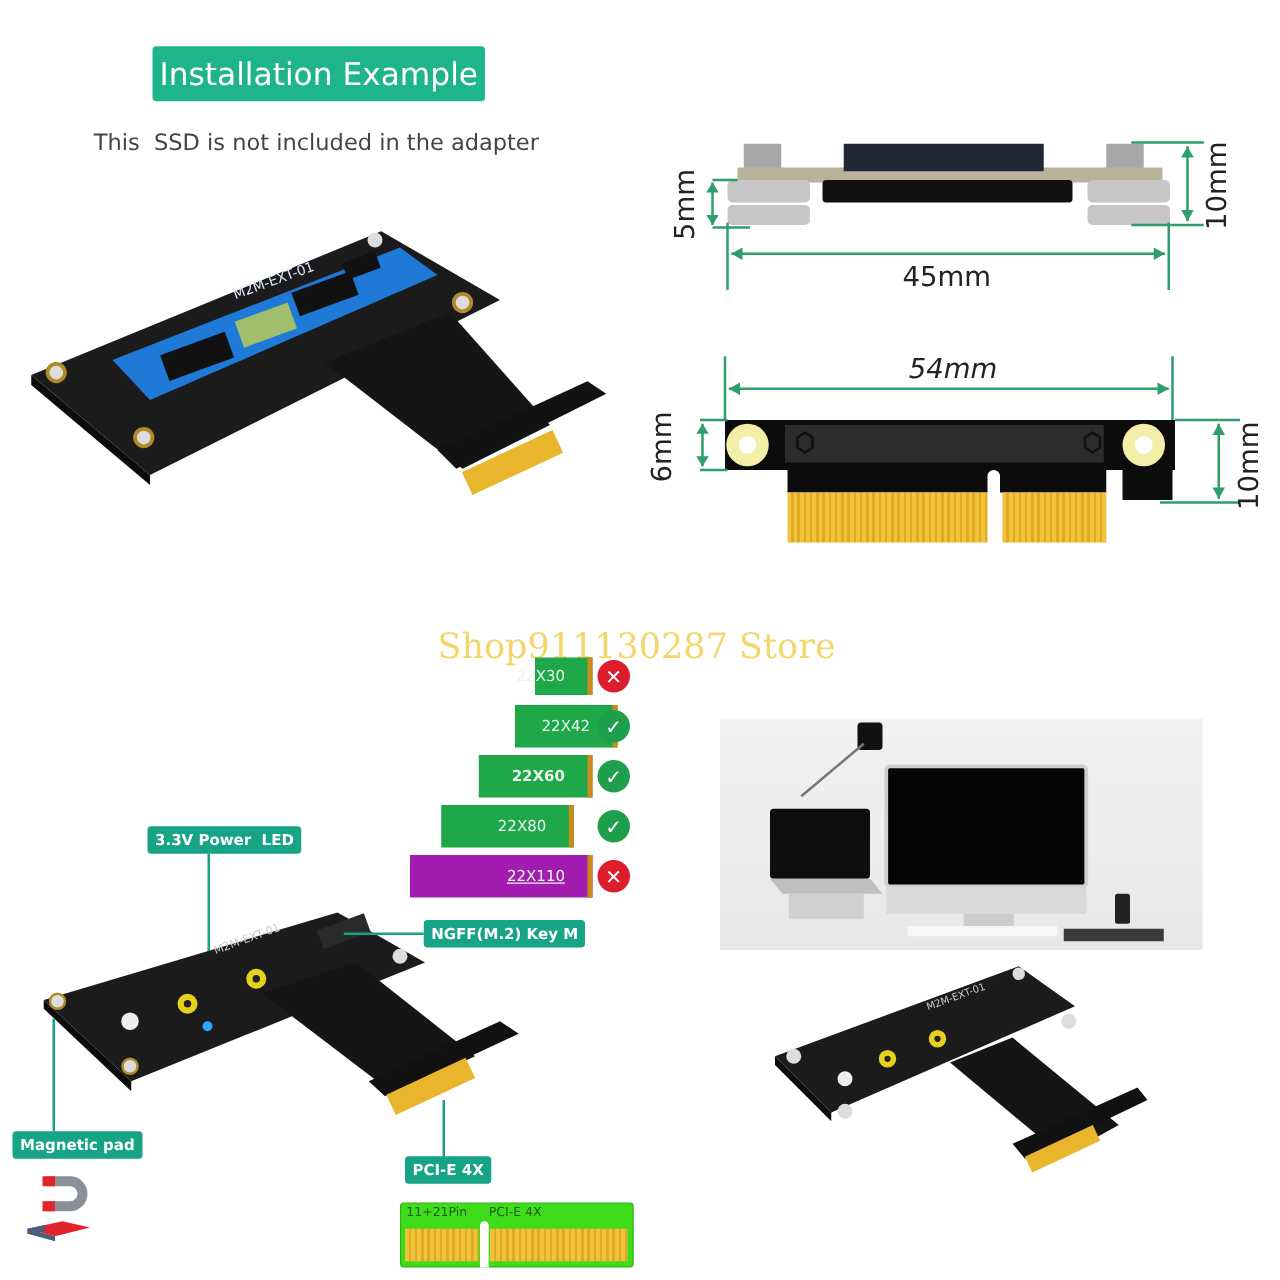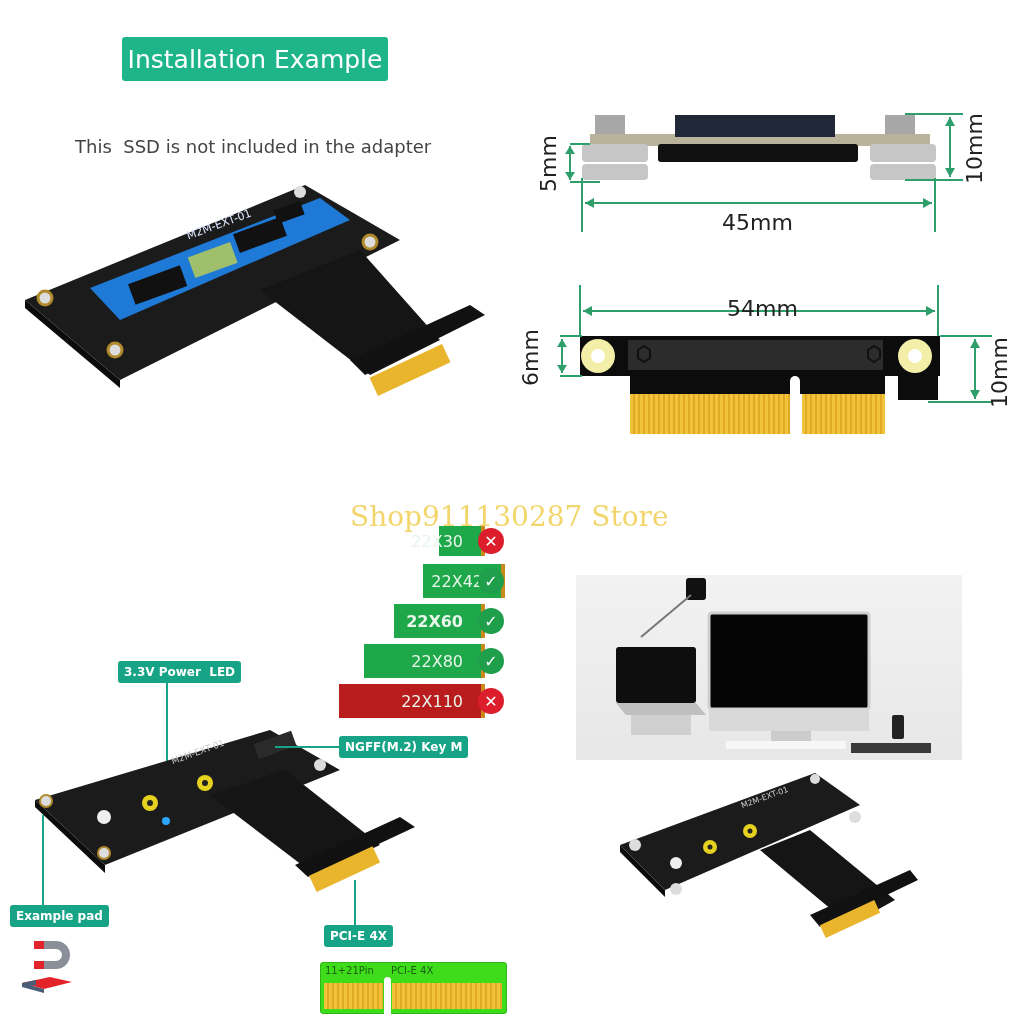--- a/index.html
+++ b/index.html
@@ -2,35 +2,35 @@
 <html><head>
 <meta charset="utf-8">
 <style>
   html,body{margin:0;padding:0;background:#ffffff;}
   body{width:1024px;height:1024px;position:relative;overflow:hidden;font-family:"DejaVu Sans","Liberation Sans",sans-serif;}
   .abs{position:absolute;}
   .teal-badge{background:#1fb58a;color:#fff;border-radius:3px;display:flex;align-items:center;justify-content:center;white-space:nowrap;text-align:center;}
   .callout{background:#17a386;color:#fff;border-radius:3px;font-size:12px;font-weight:bold;display:flex;align-items:center;justify-content:center;white-space:nowrap;padding:0 6px;}
   .dim{color:#222;font-size:22px;}
   .gold{background:repeating-linear-gradient(90deg,#f0c33a 0 3px,#e2a922 3px 5px);}
-  .ssd-bar{height:34px;color:#e8f5ea;font-size:16px;display:flex;align-items:center;justify-content:flex-end;padding-right:18px;box-sizing:border-box;border-right:4px solid #c98a1c;margin-left:11px;}
+  .ssd-bar{height:34px;color:#e8f5ea;font-size:12px;display:flex;align-items:center;justify-content:flex-end;padding-right:18px;box-sizing:border-box;border-right:4px solid #c98a1c;}
   .ok{background:#1fa84a;}
-  .bad{background:#b91c1c;}
+  .bad{background:#a21caf;text-decoration:underline;}
   .status{width:26px;height:26px;border-radius:50%;color:#fff;font-weight:bold;font-size:16px;display:flex;align-items:center;justify-content:center;}
   .status.yes{background:#1f9e4c;}
   .status.no{background:#dc1e2c;}
   .watermark{font-family:"DejaVu Serif","Liberation Serif",serif;color:#f1cf52;font-size:28px;opacity:.85;}
 </style>
 </head>
 <body>
 
 <div class="abs teal-badge" style="left:122px;top:37px;width:266px;height:44px;font-size:25px;">
   <span>Installation Example</span>
 </div>
-<div class="abs" style="left:75px;top:104px;font-size:18px;color:#444;white-space:pre;margin-top:32px;">This  SSD is not included in the adapter</div>
+<div class="abs" style="left:75px;top:104px;font-size:18px;color:#444;white-space:pre;">This  SSD is not included in the adapter</div>
 
 <div class="abs" style="left:20px;top:180px;width:480px;height:240px;">
   <svg width="480" height="240" viewBox="0 0 480 240">
     <polygon points="5,120 285,5 380,60 100,200" fill="#1b1b1b"></polygon>
     <polygon points="5,120 100,200 100,208 5,128" fill="#0c0c0c"></polygon>
     <polygon points="70,108 300,18 330,40 100,140" fill="#1e7ad6"></polygon>
     <rect x="170" y="70" width="45" height="22" fill="#9fbf6d" transform="rotate(-20 190 80)"></rect>
     <rect x="110" y="95" width="55" height="22" fill="#111" transform="rotate(-20 135 105)"></rect>
     <rect x="215" y="45" width="50" height="20" fill="#111" transform="rotate(-20 240 55)"></rect>
     <rect x="255" y="25" width="28" height="14" fill="#111" transform="rotate(-20 270 32)"></rect>
@@ -109,21 +109,21 @@
       <polygon points="63,31 72,26 72,36"></polygon>
         <polygon points="415,31 406,26 406,36"></polygon>
       <polygon points="42,59 37,67 47,67"></polygon>
         <polygon points="42,93 37,85 47,85"></polygon>
       <polygon points="455,59 450,68 460,68"></polygon>
         <polygon points="455,119 450,110 460,110"></polygon>
     </g>
   </svg>
   <div class="abs gold" style="left:110px;top:114px;width:160px;height:40px;"></div>
   <div class="abs gold" style="left:282px;top:114px;width:83px;height:40px;"></div>
-  <span class="abs dim" style="left:207px;top:16px;">54mm</span>
+  <span class="abs dim" style="left:207px;top:3px;font-style:italic;">54mm</span>
   <span class="abs dim" style="left:-2px;top:106px;transform:rotate(-90deg);transform-origin:left top;">6mm</span>
   <span class="abs dim" style="left:467px;top:128px;transform:rotate(-90deg);transform-origin:left top;">10mm</span>
 </div>
 
 <div class="abs watermark" style="left:350px;top:500px;text-align:right;">Shop911130287 Store</div>
 
 <div class="abs" style="left:320px;top:526px;width:200px;height:195px;">
   <div class="abs ssd-bar ok" style="left:108px;top:0px;width:46px;height:30px;">
     <span>22X30</span>
     </div>
@@ -132,21 +132,21 @@
   <div class="abs ssd-bar ok" style="left:92px;top:38px;width:82px;">
     <span>22X42</span>
     </div>
   <div class="abs status yes" style="left:158px;top:42px;">✓</div>
 
   <div class="abs ssd-bar ok" style="left:63px;top:78px;width:91px;font-weight:bold;">
     <span>22X60</span>
     </div>
   <div class="abs status yes" style="left:158px;top:82px;">✓</div>
 
-  <div class="abs ssd-bar ok" style="left:33px;top:118px;width:121px;align-items:center;">
+  <div class="abs ssd-bar ok" style="left:33px;top:118px;width:106px;align-items:center;">
     <span>22X80</span>
     </div>
   <div class="abs status yes" style="left:158px;top:122px;">✓</div>
 
   <div class="abs ssd-bar bad" style="left:8px;top:158px;width:146px;">
     <span>22X110</span>
     </div>
   <div class="abs status no" style="left:158px;top:162px;">✕</div>
 </div>
 
@@ -176,21 +176,21 @@
   <span class="abs" style="left:140px;top:22px;color:#ccc;font-size:9px;transform:rotate(-20deg);">M2M-EXT-01</span>
 </div>
 
 <div class="abs" style="left:275px;top:746px;width:64px;height:2px;background:#17a386;"></div>
 <div class="abs callout" style="left:339px;top:736px;height:22px;align-items:center;">
   <span>NGFF(M.2) Key M</span>
   </div>
 
 <div class="abs" style="left:42px;top:815px;width:2px;height:90px;background:#17a386;"></div>
 <div class="abs callout" style="left:10px;top:905px;height:22px;">
-  <span>Example pad</span>
+  <span>Magnetic pad</span>
   </div>
 <div class="abs" style="left:20px;top:935px;width:60px;height:60px;">
   <svg width="60" height="60" viewBox="0 0 60 60">
     <path d="M18 6 H36 A14 14 0 0 1 36 34 H18 V26 H36 A6 6 0 0 0 36 14 H18 Z" fill="#8a8f99"></path>
     <rect x="14" y="6" width="10" height="8" fill="#e2232a"></rect>
     <rect x="14" y="26" width="10" height="8" fill="#e2232a"></rect>
     <polygon points="2,48 30,42 52,47 24,54" fill="#e2232a"></polygon>
     <polygon points="2,48 24,54 24,58 2,52" fill="#4b5e78"></polygon>
     <polygon points="2,48 16,45 16,50 2,52" fill="#4b5e78"></polygon>
   </svg>

